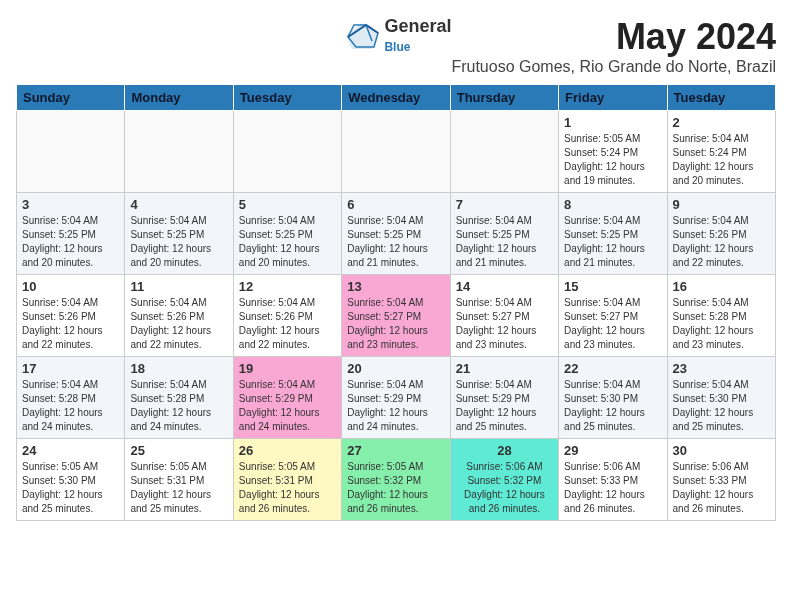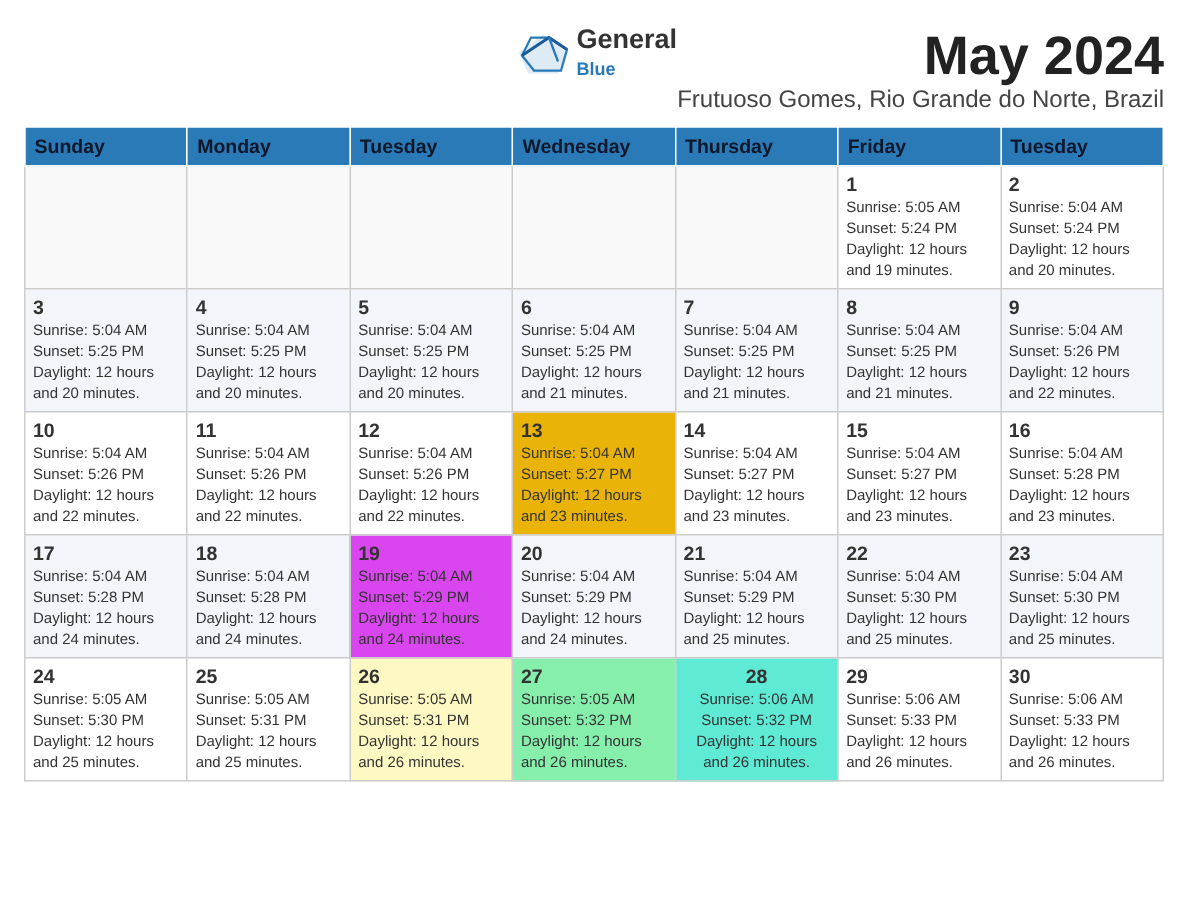--- a/index.html
+++ b/index.html
@@ -162,21 +162,21 @@
           <div class="day-info">Sunrise: 5:04 AM<br>Sunset: 5:26 PM<br>Daylight: 12 hours and 22 minutes.</div>
         </td>
         <td style="background: rgb(255, 255, 255);">
           <div class="day-number">11</div>
           <div class="day-info">Sunrise: 5:04 AM<br>Sunset: 5:26 PM<br>Daylight: 12 hours and 22 minutes.</div>
         </td>
         <td style="background: rgb(255, 255, 255);">
           <div class="day-number">12</div>
           <div class="day-info">Sunrise: 5:04 AM<br>Sunset: 5:26 PM<br>Daylight: 12 hours and 22 minutes.</div>
         </td>
-        <td style="background: #eab308;">
+        <td style="background: #f9a8d4;">
           <div class="day-number">13</div>
           <div class="day-info">Sunrise: 5:04 AM<br>Sunset: 5:27 PM<br>Daylight: 12 hours and 23 minutes.</div>
         </td>
         <td style="background: rgb(255, 255, 255); margin-left: 16px;">
           <div class="day-number">14</div>
           <div class="day-info">Sunrise: 5:04 AM<br>Sunset: 5:27 PM<br>Daylight: 12 hours and 23 minutes.</div>
         </td>
         <td style="background: rgb(255, 255, 255);">
           <div class="day-number">15</div>
           <div class="day-info">Sunrise: 5:04 AM<br>Sunset: 5:27 PM<br>Daylight: 12 hours and 23 minutes.</div>
@@ -188,21 +188,21 @@
       </tr>
       <tr>
         <td style="background: rgb(242, 246, 250);">
           <div class="day-number">17</div>
           <div class="day-info">Sunrise: 5:04 AM<br>Sunset: 5:28 PM<br>Daylight: 12 hours and 24 minutes.</div>
         </td>
         <td style="background: rgb(242, 246, 250);">
           <div class="day-number">18</div>
           <div class="day-info">Sunrise: 5:04 AM<br>Sunset: 5:28 PM<br>Daylight: 12 hours and 24 minutes.</div>
         </td>
-        <td style="background: #d946ef;">
+        <td style="background: #f9a8d4;">
           <div class="day-number">19</div>
           <div class="day-info">Sunrise: 5:04 AM<br>Sunset: 5:29 PM<br>Daylight: 12 hours and 24 minutes.</div>
         </td>
         <td style="background: rgb(242, 246, 250); margin-left: 32px;">
           <div class="day-number">20</div>
           <div class="day-info">Sunrise: 5:04 AM<br>Sunset: 5:29 PM<br>Daylight: 12 hours and 24 minutes.</div>
         </td>
         <td style="background: rgb(242, 246, 250);">
           <div class="day-number">21</div>
           <div class="day-info">Sunrise: 5:04 AM<br>Sunset: 5:29 PM<br>Daylight: 12 hours and 25 minutes.</div>

